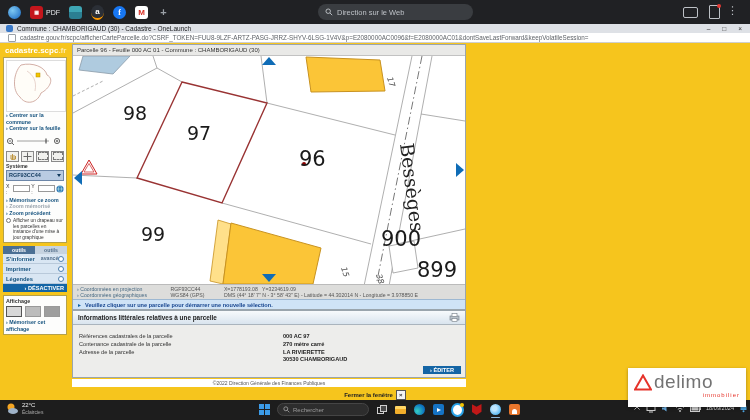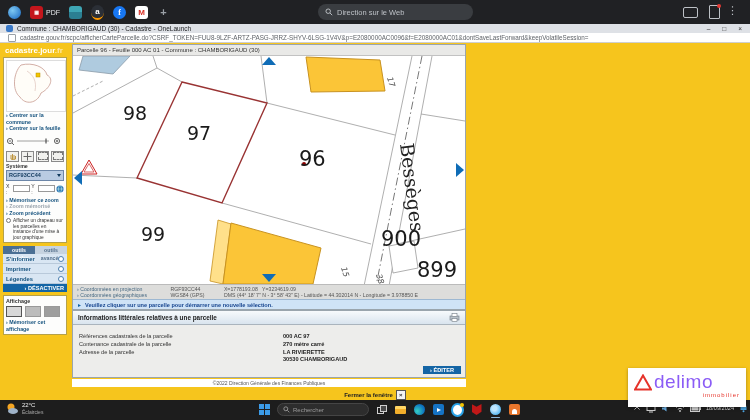--- a/index.html
+++ b/index.html
@@ -91,21 +91,21 @@
     <span>×</span>
   </div>
 
   <div class="abs urlrow">
     <span style="width:6px;height:6px;border:1px solid #9aa0a6;border-radius:1px;"></span>
     <span>cadastre.gouv.fr/scpc/afficherCarteParcelle.do?CSRF_TOKEN=FUU8-9LZF-ARTZ-PASG-JRRZ-SHYV-6LSG-1V4V&amp;p=E2080000AC0096&amp;f=E2080000AC01&amp;dontSaveLastForward&amp;keepVolatileSession=</span>
   </div>
 
   <div class="abs sidebar">
     <div class="sblogo">
-      <span>cadastre.jour</span><span style="color:#fde9a8;">.fr</span>
+      <span>cadastre.scpc</span><span style="color:#fde9a8;">.fr</span>
     </div>
     <div class="sbpanel">
       <svg width="58" height="50" style="background:#fff;border:1px solid #ddd;display:block;">
         <path d="M14,4 C26,1 38,6 40,14 C48,18 42,28 34,32 C30,43 18,44 13,36 C5,30 6,12 14,4 Z" fill="#fffdf8" stroke="#c89a90" stroke-width="0.8"></path>
         <path d="M20,10 C26,14 30,20 28,30" fill="none" stroke="#d8b9b0" stroke-width="0.6"></path>
         <rect x="29" y="12" width="4" height="4" fill="#F2C500" stroke="#b98e00" stroke-width="0.5"></rect>
       </svg>
       <div class="sblink">› Centrer sur la commune</div>
       <div class="sblink">› Centrer sur la feuille</div>
       <svg width="58" height="10">
@@ -383,18 +383,18 @@
         <circle cx="4.5" cy="8.3" r="1" fill="#4AA3E0"></circle>
       </svg>
     </div>
   </div>
 
   <div class="abs brandcard">
     <div style="display:flex;align-items:center;gap:2px;">
       <svg width="18" height="17">
         <polygon points="9,1.5 17,15.5 1,15.5" fill="none" stroke="#e6332a" stroke-width="2"></polygon>
       </svg>
-      <span style="color:#8b5cf6;font-size:19px;letter-spacing:0.5px;text-align:center;">delimo</span>
+      <span style="color:#737373;font-size:19px;letter-spacing:0.5px;text-align:center;">delimo</span>
     </div>
     <div style="text-align:right;color:#e6332a;font-size:6px;letter-spacing:1px;margin-top:-1px;">immobilier</div>
   </div>
 
 </div>
 
 </body></html>

